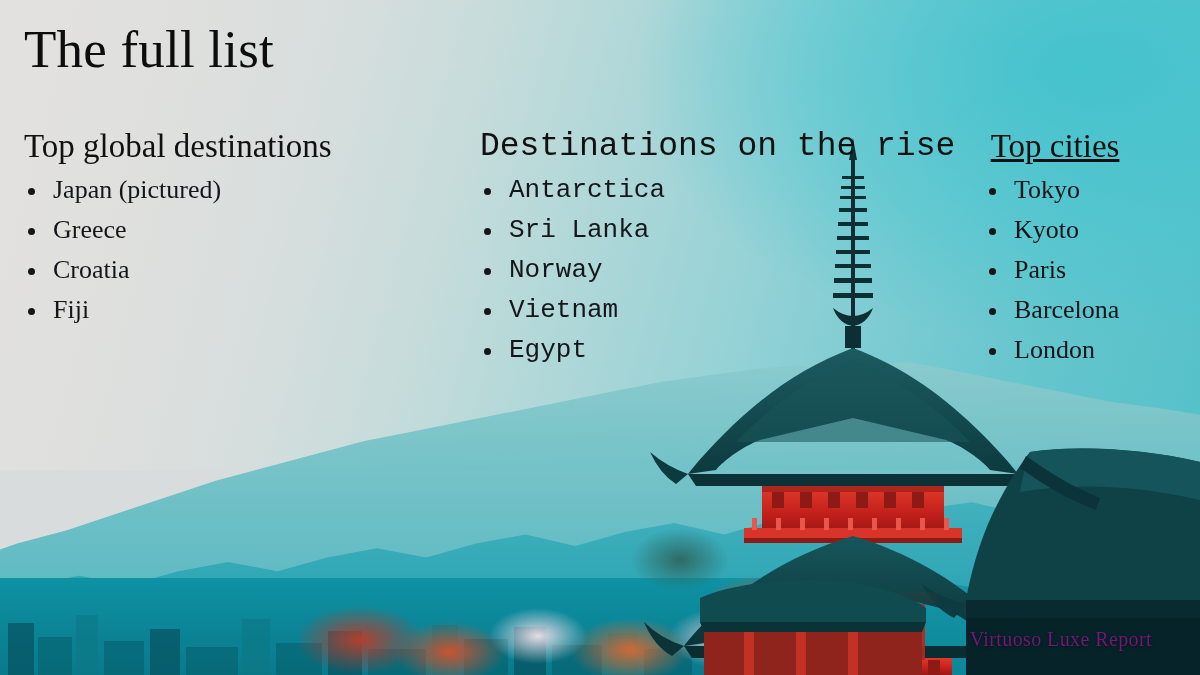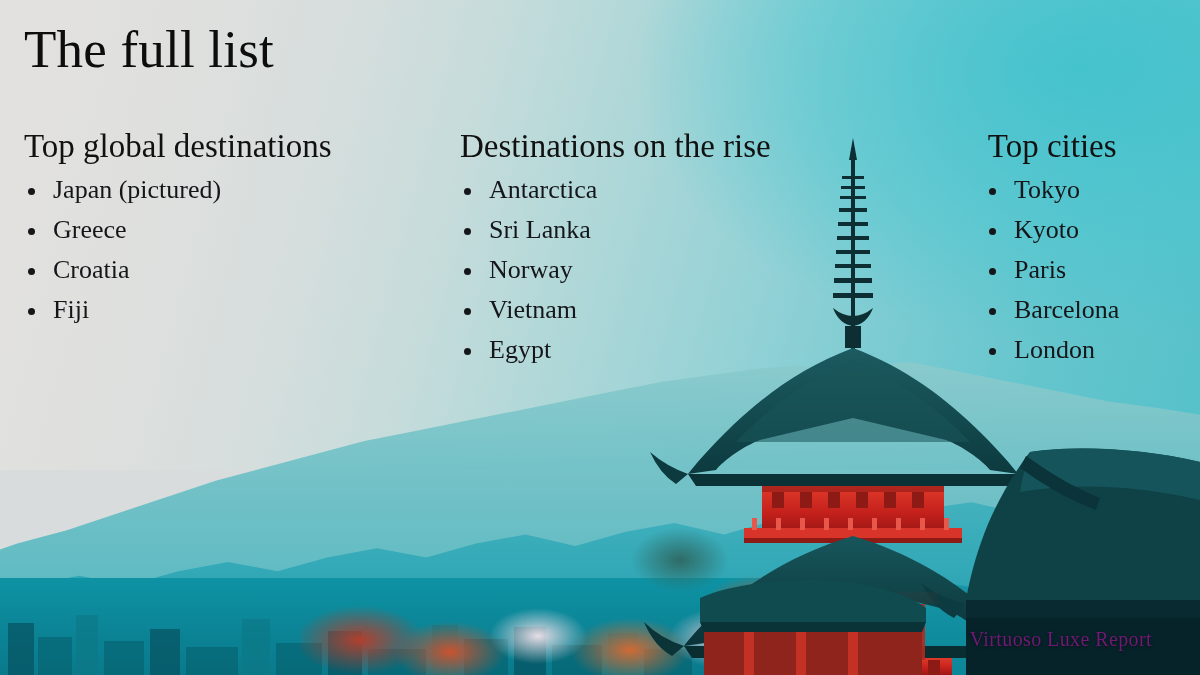--- a/index.html
+++ b/index.html
@@ -130,23 +130,23 @@
     padding-left:29px;
   }
   .col li::before {
     content:"";
     position:absolute; left:4px; top:18px;
     width:7px; height:7px; border-radius:50%;
     background:#15161a;
   }
 
   #col1 { left:24px;  top:128px; }
-  #col2 { left:460px; top:128px; }
+  #col2 { left:480px; top:128px;font-family:Liberation Mono, monospace; }
   #col3 { left:985px; top:128px; }
-  #col3 .col-head { text-align:center; }
+  #col3 .col-head { text-align:right;text-decoration:underline; }
 
   .credit {
     position:absolute; right:48px; bottom:24px;
     font-size:20px; color:#701a75; letter-spacing:.4px;
     text-shadow:0 1px 3px rgba(0,0,0,.55);
   }
 </style>
 </head>
 <body>
 

